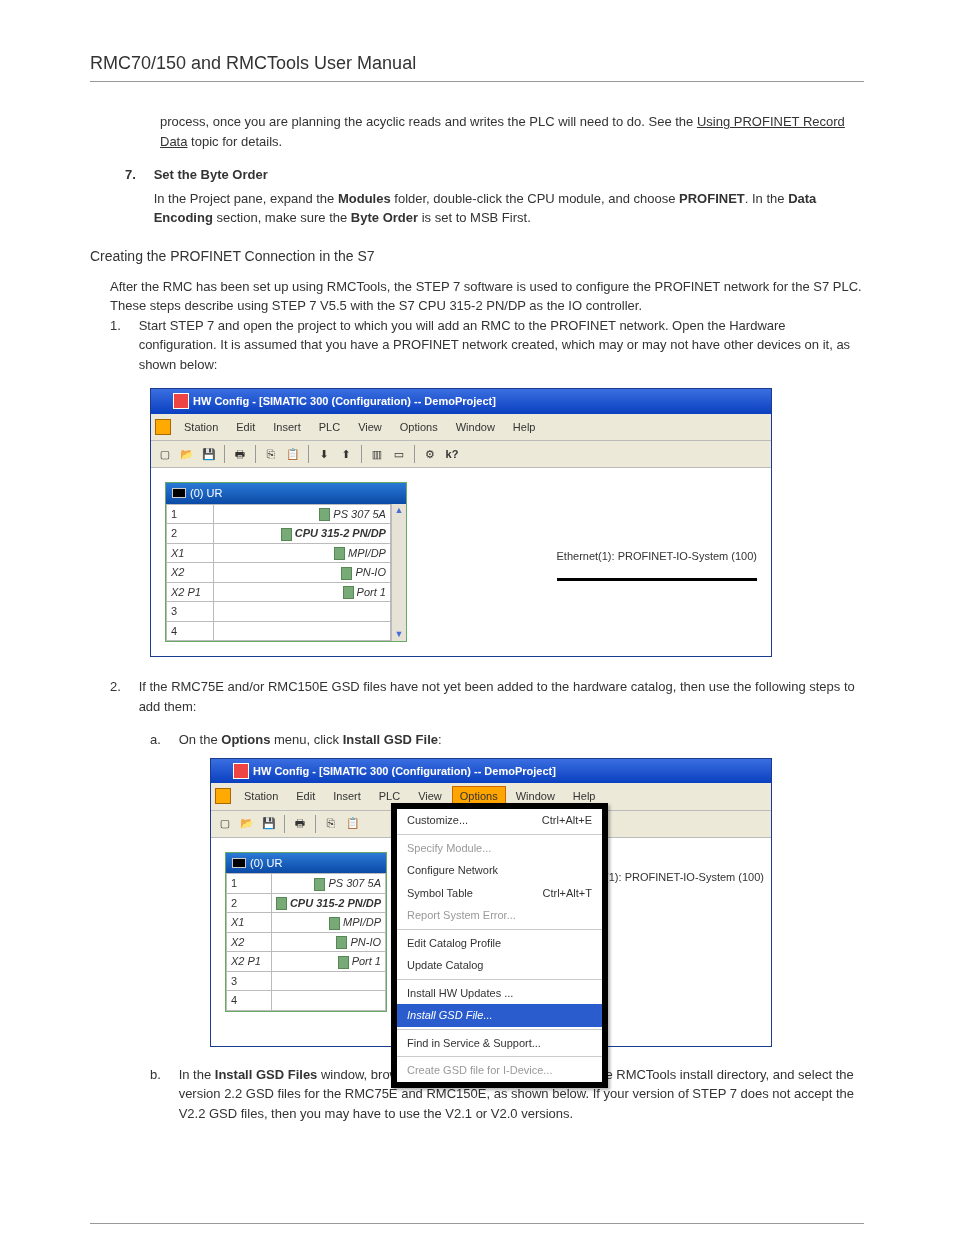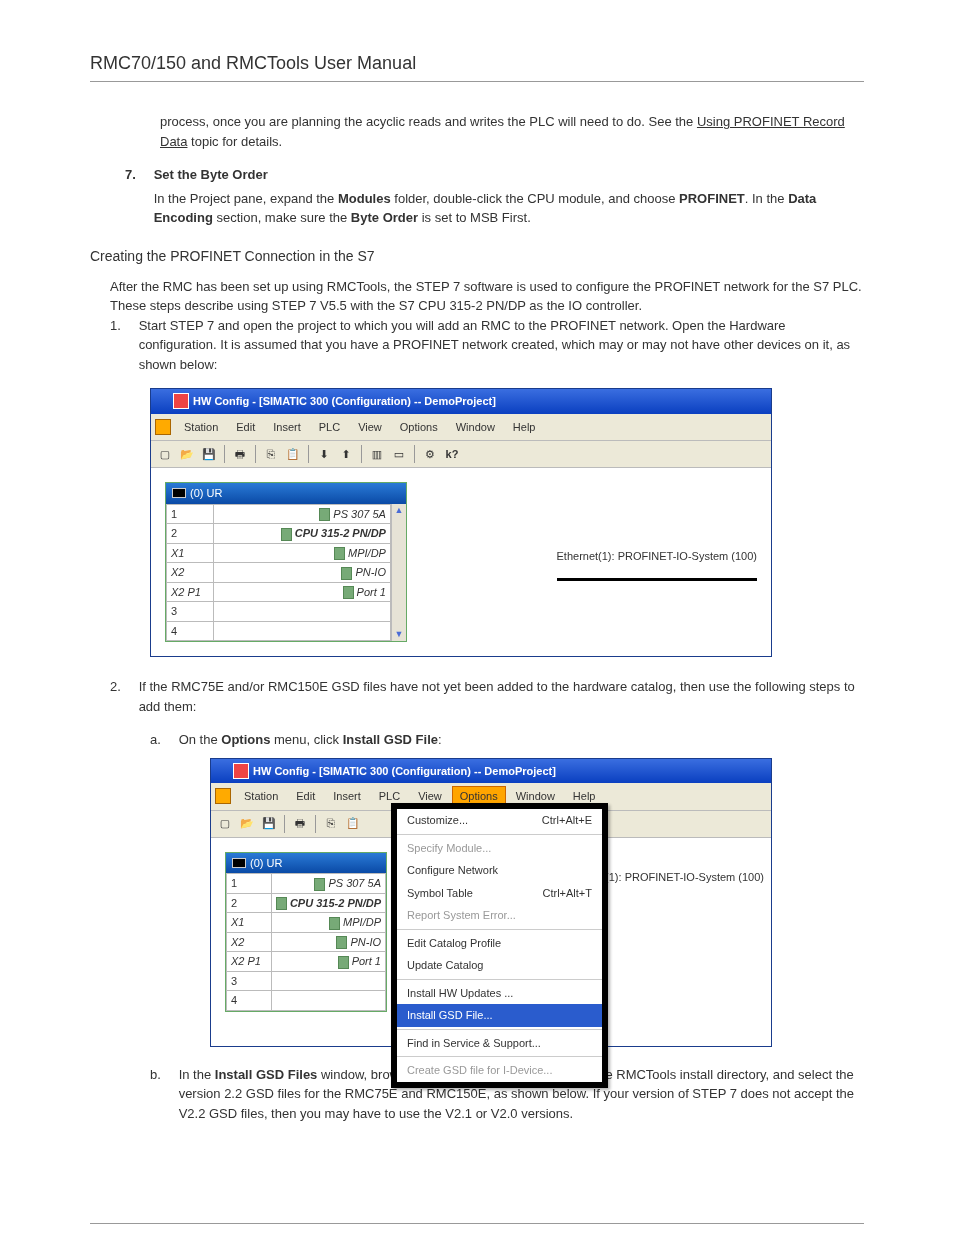--- a/index.html
+++ b/index.html
@@ -124,21 +124,21 @@
     font-size:11px;
     width: 205px;
     z-index:5;
   }
   .options-menu .mi {
     padding: 3px 10px;
     display:flex;justify-content:space-between;
     cursor:default;
   }
   .options-menu .mi.dis { color:#999; }
-  .options-menu .mi.sel { background:#2a5ccd;color:#fff; }
+  .options-menu .mi.sel { background:#2a5ccd;color:#fff;font-style:italic; }
   .options-menu hr { border:none;border-top:1px solid #ccc;margin:2px 0; }
   .win2-wrap { position: relative; }
   .win2-right {
     position:absolute; right:6px; top:111px; font-size:11px;
   }
 </style>
 </head>
 <body>
 
 <div class="header-line">RMC70/150 and RMCTools User Manual</div>

